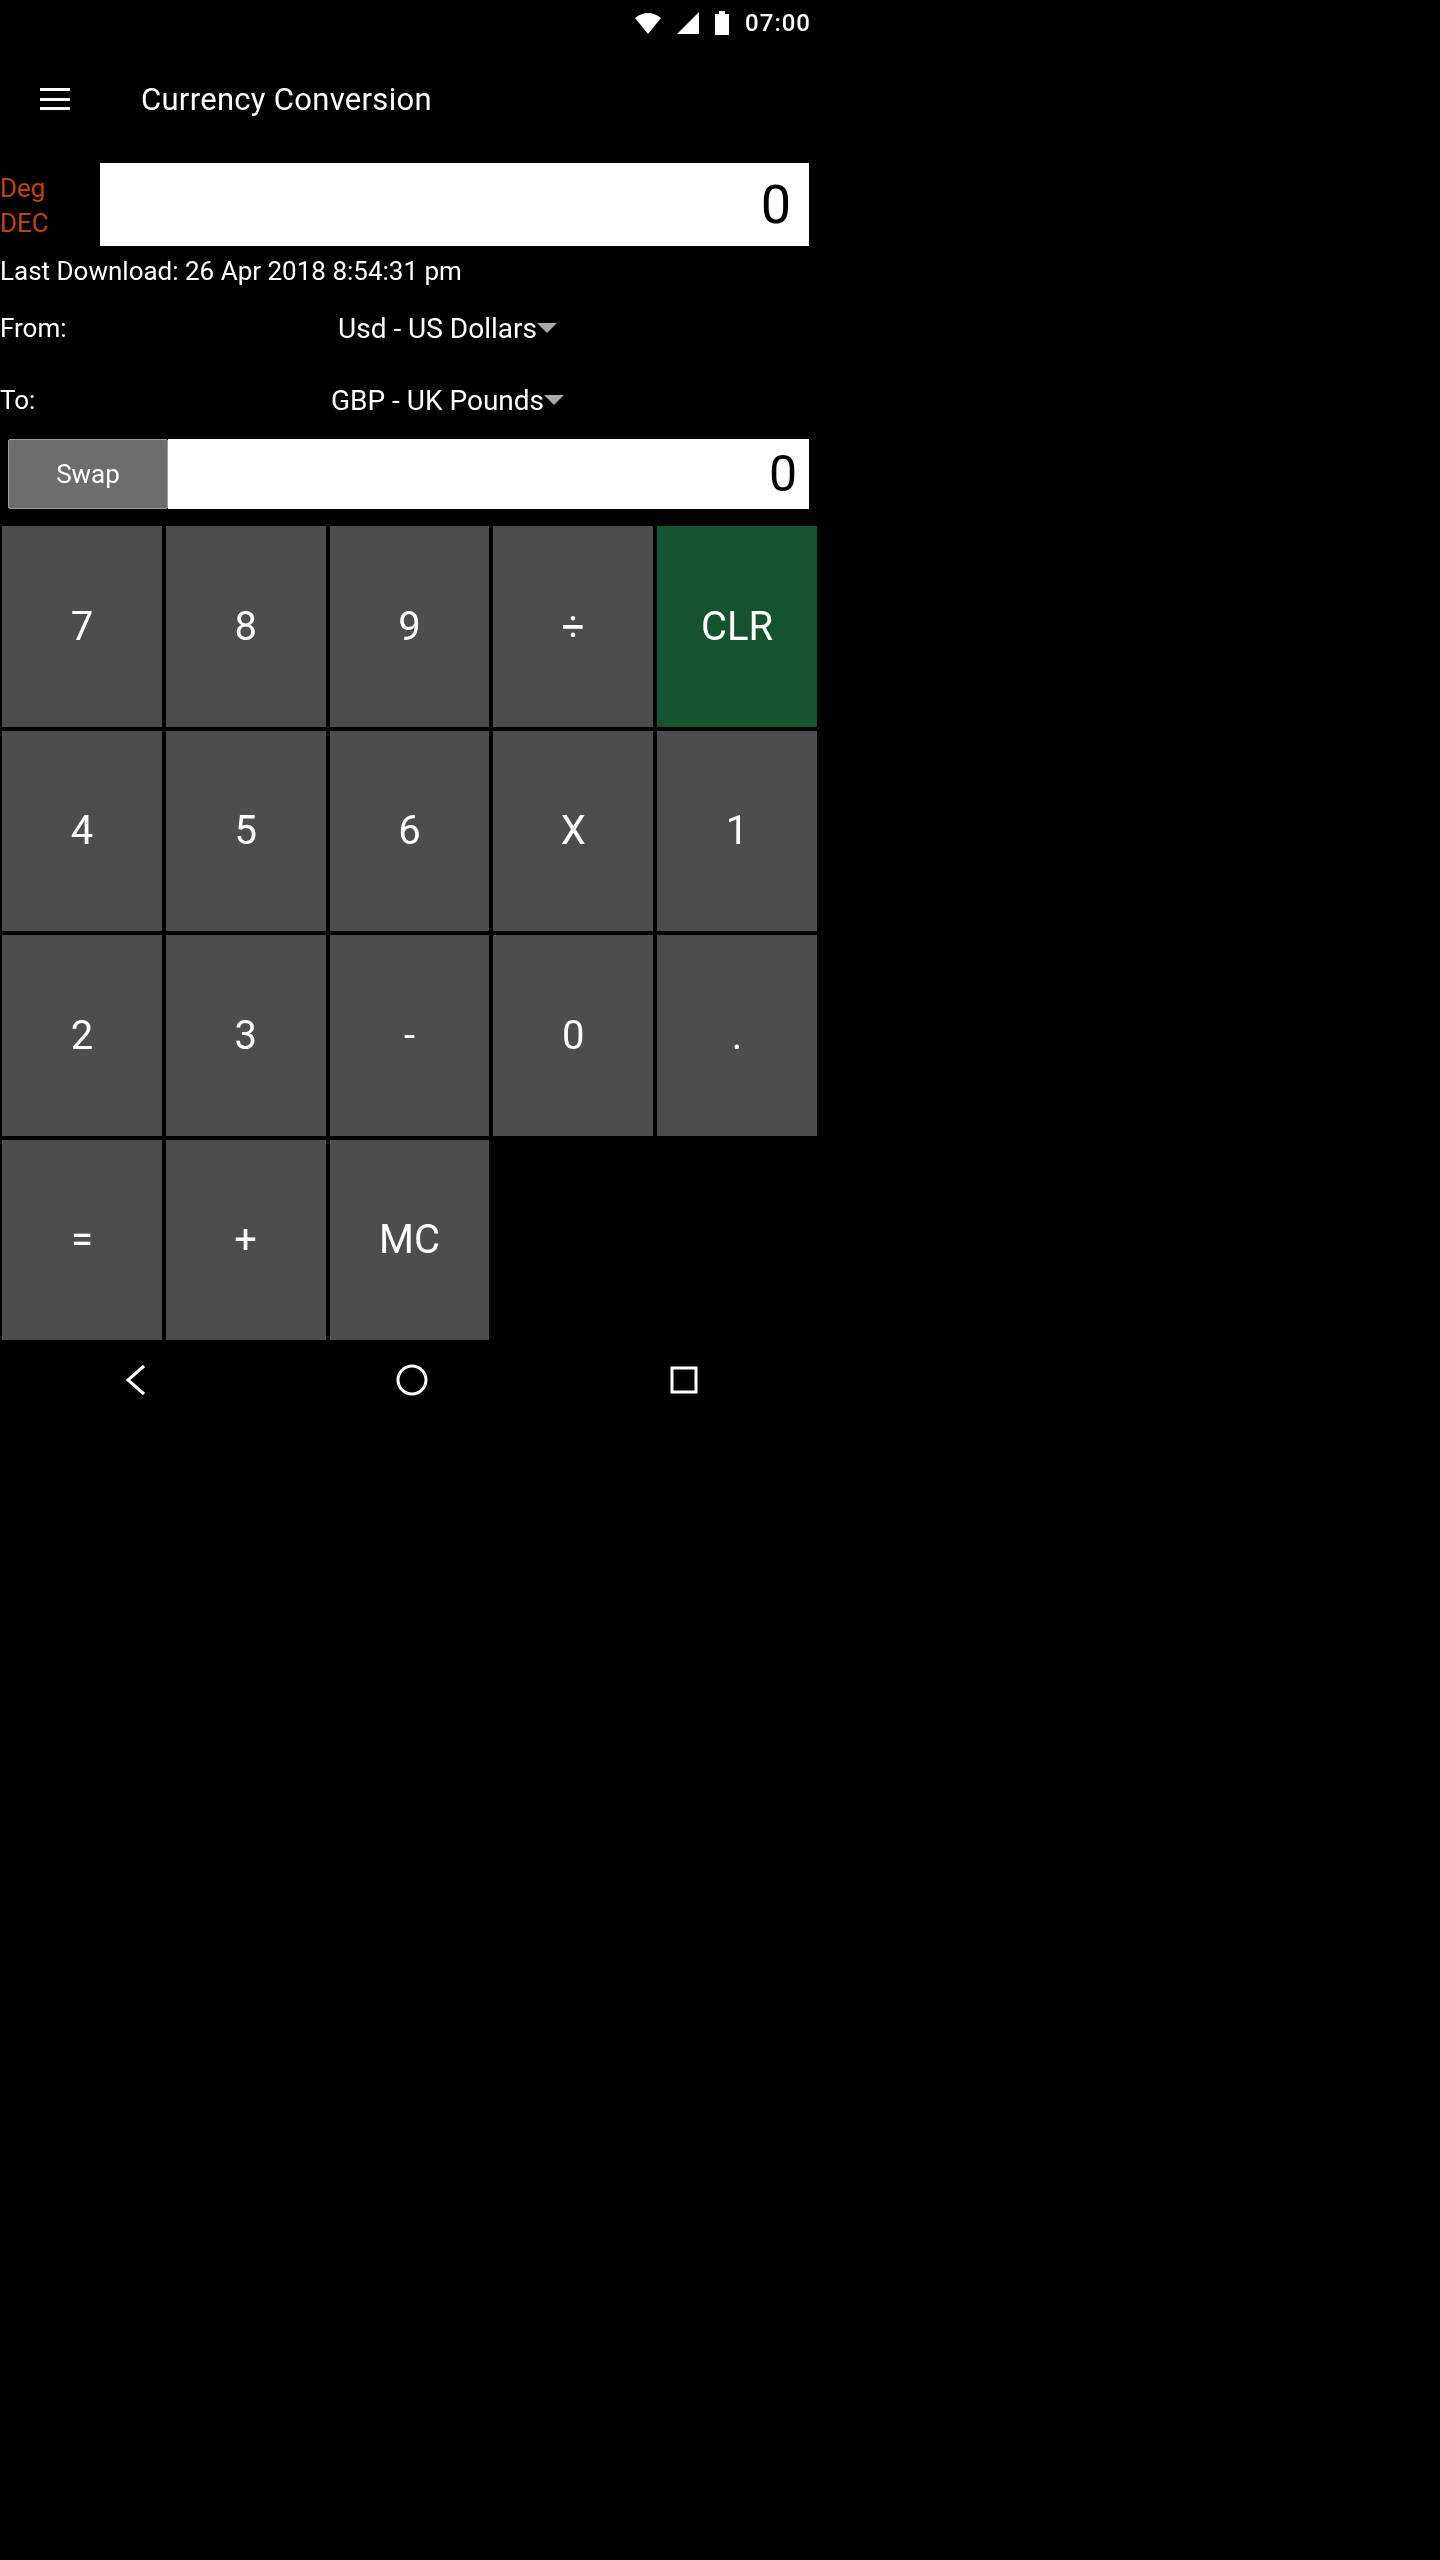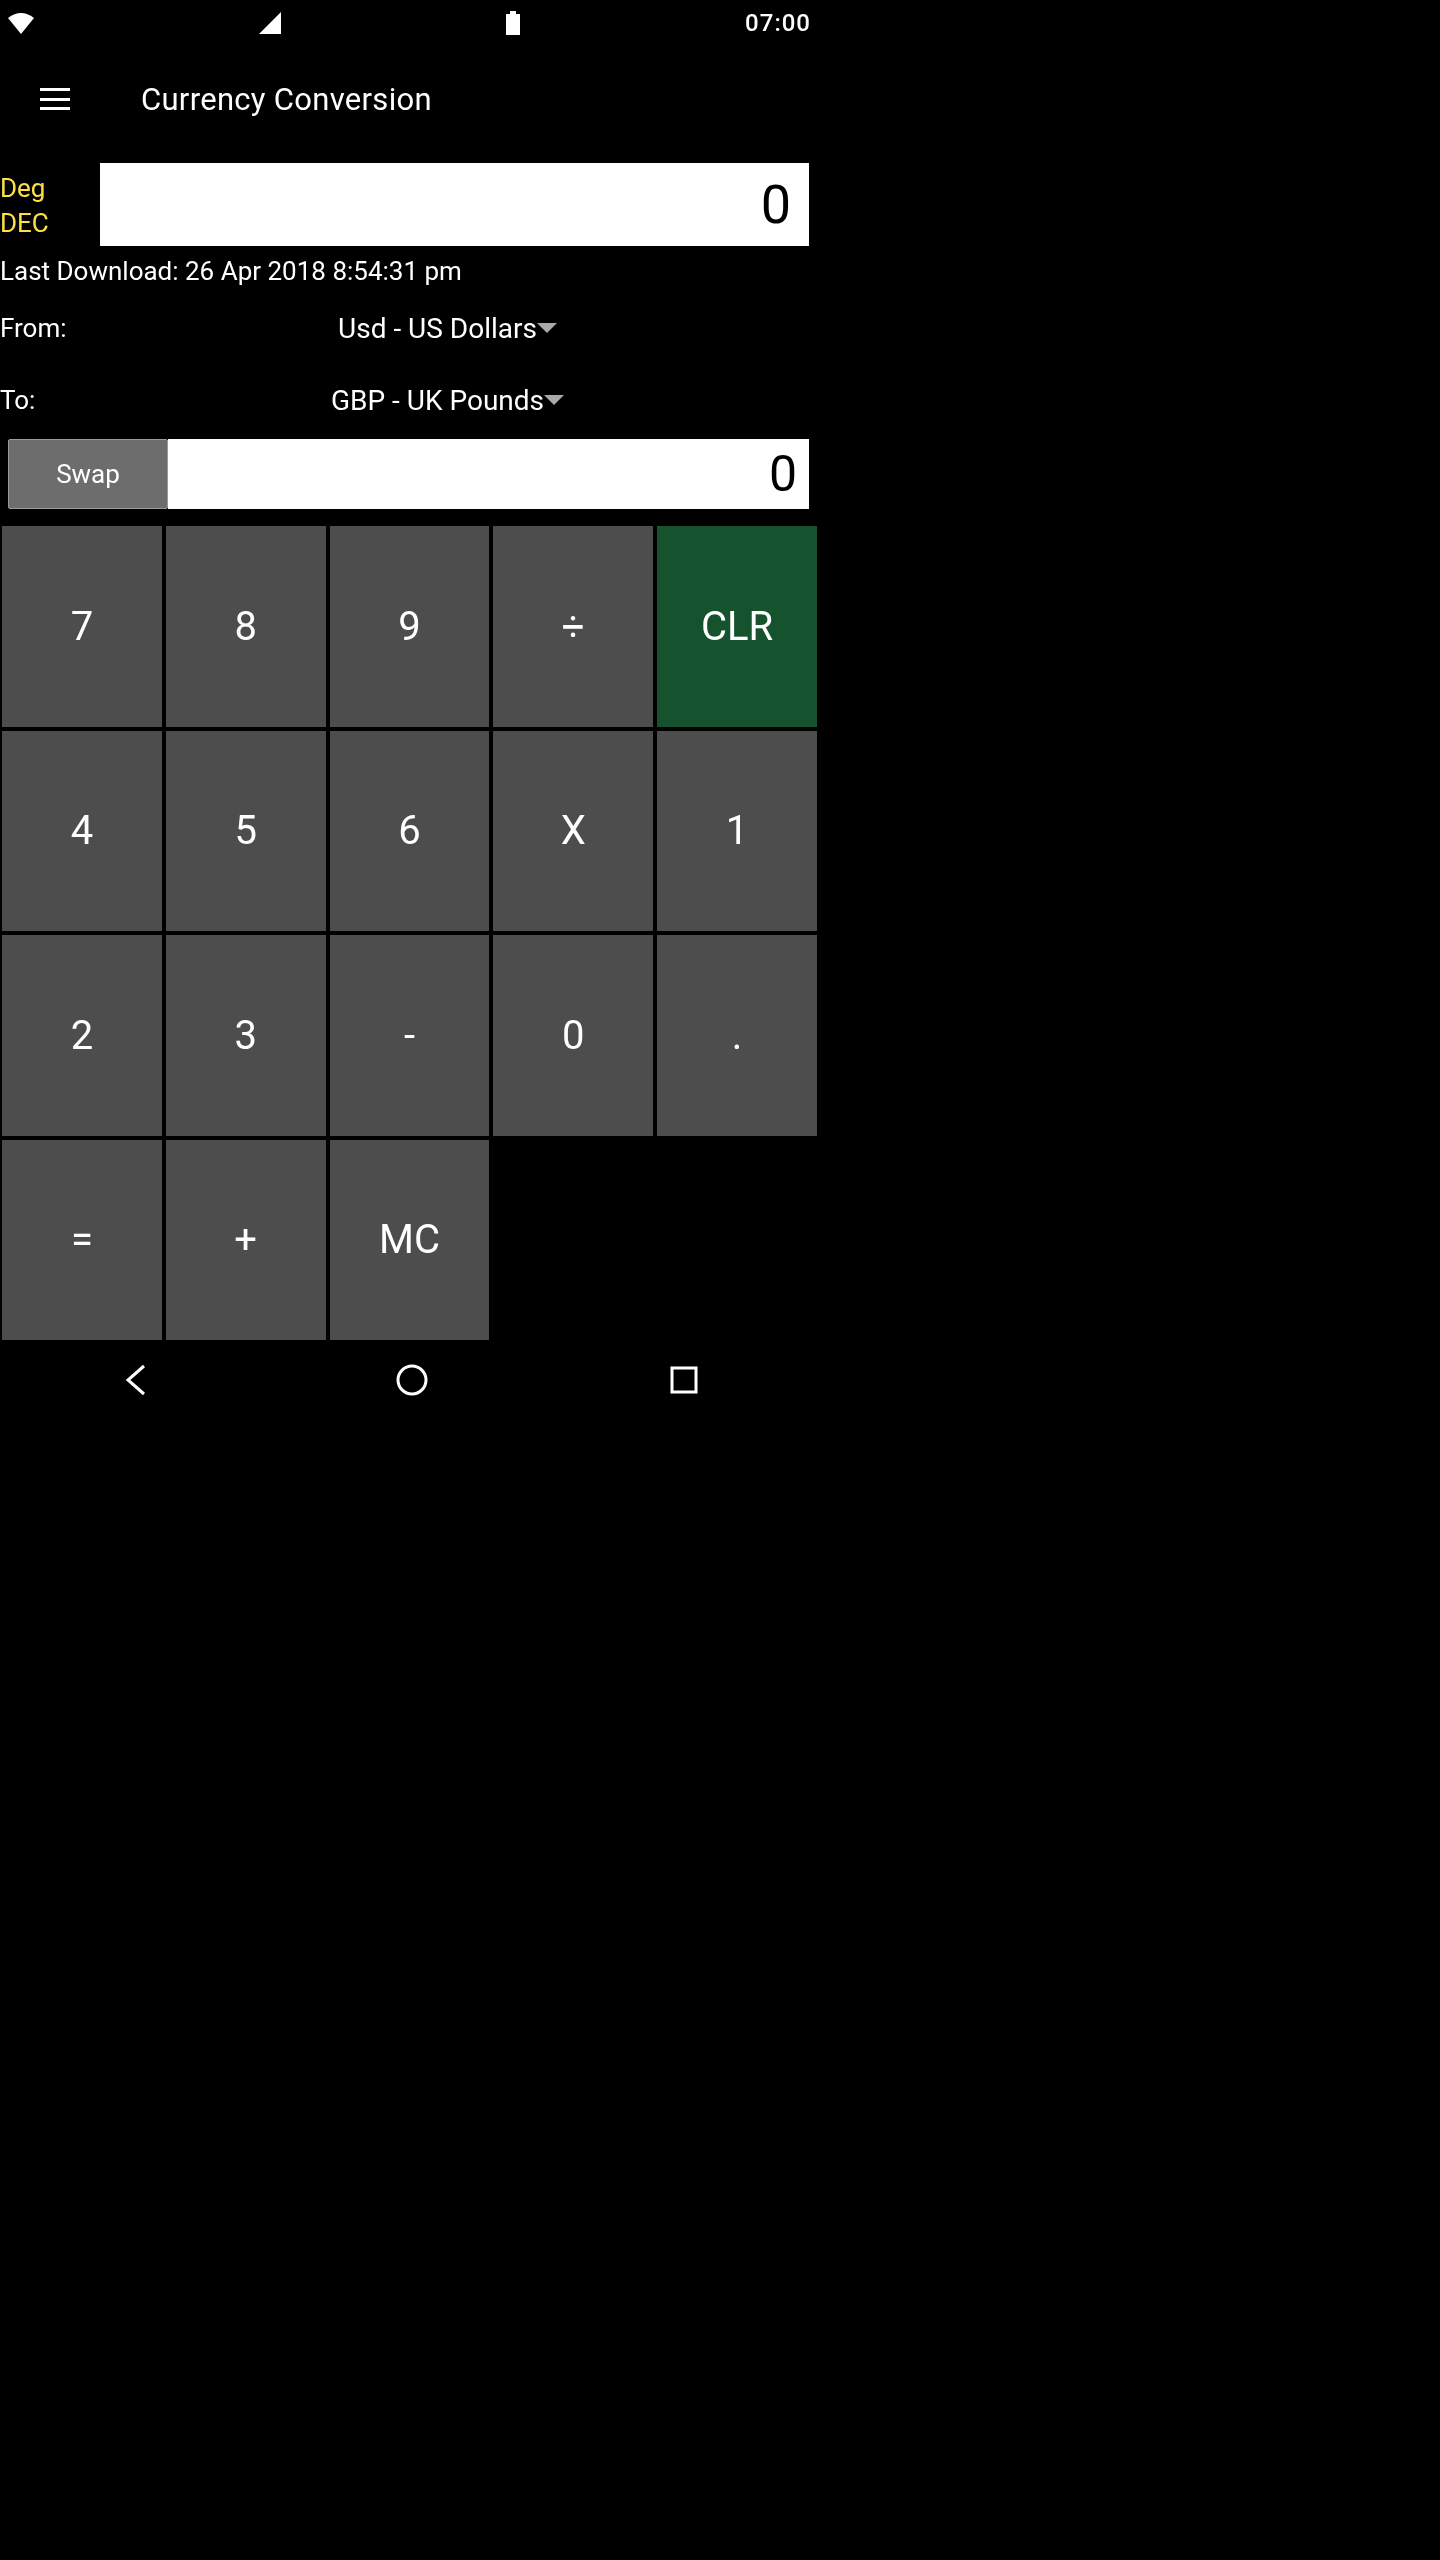--- a/index.html
+++ b/index.html
@@ -9,21 +9,21 @@
   background: #000;
   font-family: Roboto, Arial, sans-serif;
   color: #fff;
   overflow: hidden;
 }
 
 
 .statusbar {
   height: 45px;
   display: flex;
-  justify-content: space-between;
+  justify-content: flex-end;
   align-items: center;
   padding: 0 8px;
   gap: 16px;
 }
 .statusbar span { font-size: 24px; font-weight: 500; letter-spacing: 1px; }
 .statusbar svg { display:block; }
 
 
 .appbar {
   height: 108px;
@@ -51,21 +51,21 @@
   display:flex;
   padding: 10px 10px 0 0;
 }
 .mode {
   width:100px;
   padding:8px 0 0 0;
 }
 .mode div {
   font-size:26px;
   line-height:1.35;
-  color:#fde047;
+  color:#c2410c;
 }
 .display {
   flex:1;
   background:#fff;
   color:#000;
   height:83px;
   display:flex;
   align-items:center;
   justify-content:flex-end;
   padding: 0 18px;

